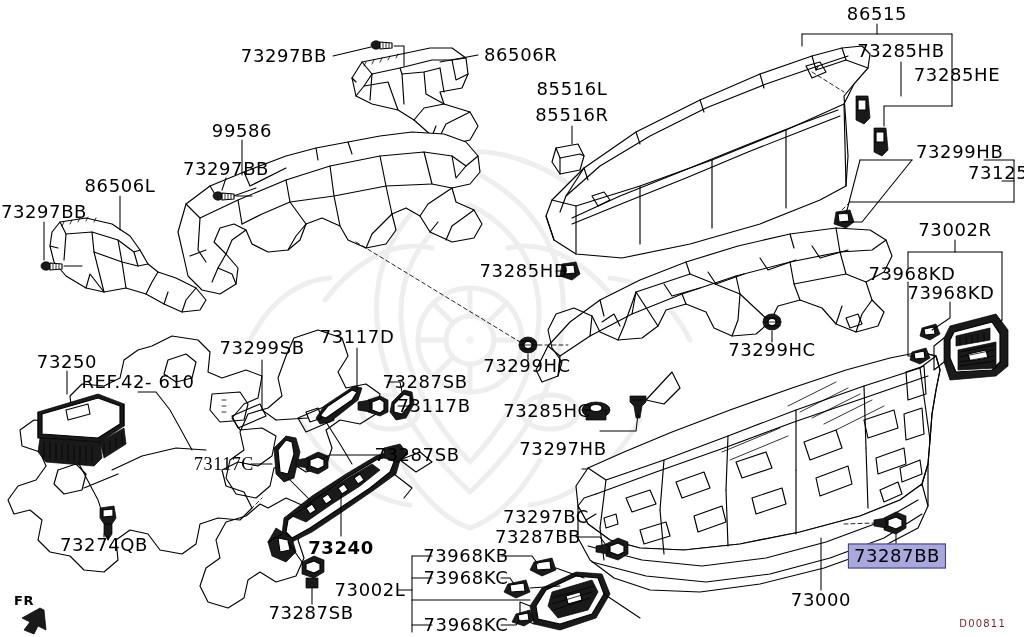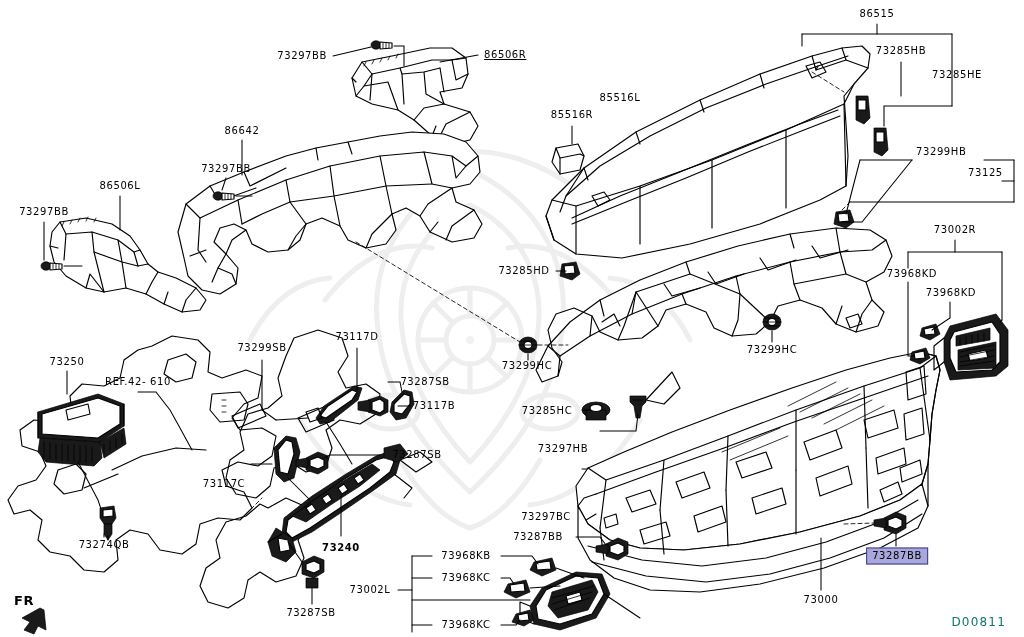--- a/index.html
+++ b/index.html
@@ -18,44 +18,44 @@
   }
   #artboard {
     position: absolute;
     inset: 0;
     width: 1024px;
     height: 637px;
   }
   .lbl {
     position: absolute;
     font-family: "DejaVu Sans", sans-serif;
-    font-size: 10px;
+    font-size: 18px;
     letter-spacing: 0.6px;
     color: #000000;
     white-space: nowrap;
     line-height: 1;
     transform: translate(-50%, -50%);
     user-select: none;
   }
   .lbl.left   { transform: translate(0, -50%); }
   .lbl.right  { transform: translate(-100%, -50%); }
   .lbl.hl {
     background: #a9a8dc;
     border: 1.5px solid #3a3a8c;
     padding: 2px 5px 3px 5px;
     box-sizing: border-box;
   }
   .lbl.fr { font-size: 13px; font-weight: bold; letter-spacing: 0.5px; }
   .diagid {
     position: absolute;
     right: 18px;
     bottom: 8px;
-    font-size: 12px;
+    font-size: 10px;
     letter-spacing: 1.2px;
-    color: #0f766e;
+    color: #7f1d1d;
     font-family: "DejaVu Sans", sans-serif;
     white-space: nowrap;
   }
 </style>
 </head>
 <body>
 
 <div id="sheet">
 
   <svg id="artboard" viewBox="0 0 1024 637" xmlns="http://www.w3.org/2000/svg">
@@ -616,48 +616,48 @@
       <g>
         <path class="blk" d="M40 608 L22 618 L30 622 L24 630 L34 634 L38 626
                              L46 630 L44 610 Z"></path>
       </g>
 
     </g>
   </svg>
 
   <div id="labels">
       <div class="lbl right" style="left: 327px; top: 56px;">73297BB</div>
-      <div class="lbl left" style="left: 484px; top: 55px; text-decoration: underline;">86506R</div>
+      <div class="lbl left" style="left: 484px; top: 55px;">86506R</div>
       <div class="lbl" style="left: 877px; top: 14px;">86515</div>
       <div class="lbl" style="left: 901px; top: 51px;">73285HB</div>
       <div class="lbl" style="left: 957px; top: 75px;">73285HE</div>
-      <div class="lbl" style="left: 572px; top: 98px; margin-left: 48px;">85516L</div>
+      <div class="lbl" style="left: 572px; top: 89px;">85516L</div>
       <div class="lbl" style="left: 572px; top: 115px;">85516R</div>
-      <div class="lbl" style="left: 242px; top: 131px;">86642</div>
+      <div class="lbl" style="left: 242px; top: 131px;">99586</div>
       <div class="lbl" style="left: 226px; top: 169px;">73297BB</div>
       <div class="lbl left" style="left: 916px; top: 152px;">73299HB</div>
       <div class="lbl left" style="left: 968px; top: 173px;">73125</div>
       <div class="lbl" style="left: 120px; top: 186px;">86506L</div>
       <div class="lbl" style="left: 44px; top: 212px;">73297BB</div>
       <div class="lbl" style="left: 955px; top: 230px;">73002R</div>
       <div class="lbl" style="left: 912px; top: 274px;">73968KD</div>
       <div class="lbl" style="left: 951px; top: 293px;">73968KD</div>
       <div class="lbl" style="left: 524px; top: 271px;">73285HD</div>
       <div class="lbl" style="left: 357px; top: 337px;">73117D</div>
       <div class="lbl" style="left: 262px; top: 348px;">73299SB</div>
       <div class="lbl" style="left: 67px; top: 362px;">73250</div>
       <div class="lbl" style="left: 138px; top: 382px;">REF.42- 610</div>
       <div class="lbl" style="left: 425px; top: 382px;">73287SB</div>
       <div class="lbl" style="left: 434px; top: 406px;">73117B</div>
       <div class="lbl" style="left: 527px; top: 366px;">73299HC</div>
       <div class="lbl" style="left: 772px; top: 350px;">73299HC</div>
       <div class="lbl" style="left: 547px; top: 411px;">73285HC</div>
       <div class="lbl" style="left: 563px; top: 449px;">73297HB</div>
       <div class="lbl" style="left: 417px; top: 455px;">73287SB</div>
-      <div class="lbl" style="left: 224px; top: 484px;">73117C</div>
+      <div class="lbl" style="left: 224px; top: 464px; font-family: Liberation Serif, serif;">73117C</div>
       <div class="lbl" style="left: 546px; top: 469px; margin-top: 48px;">73297BC</div>
       <div class="lbl" style="left: 341px; top: 548px; font-weight: bold;">73240</div>
       <div class="lbl" style="left: 104px; top: 545px;">73274QB</div>
       <div class="lbl" style="left: 538px; top: 537px;">73287BB</div>
       <div class="lbl" style="left: 466px; top: 556px;">73968KB</div>
       <div class="lbl" style="left: 466px; top: 578px;">73968KC</div>
       <div class="lbl" style="left: 370px; top: 590px;">73002L</div>
       <div class="lbl" style="left: 466px; top: 625px;">73968KC</div>
       <div class="lbl" style="left: 311px; top: 613px;">73287SB</div>
       <div class="lbl" style="left: 821px; top: 600px;">73000</div>

